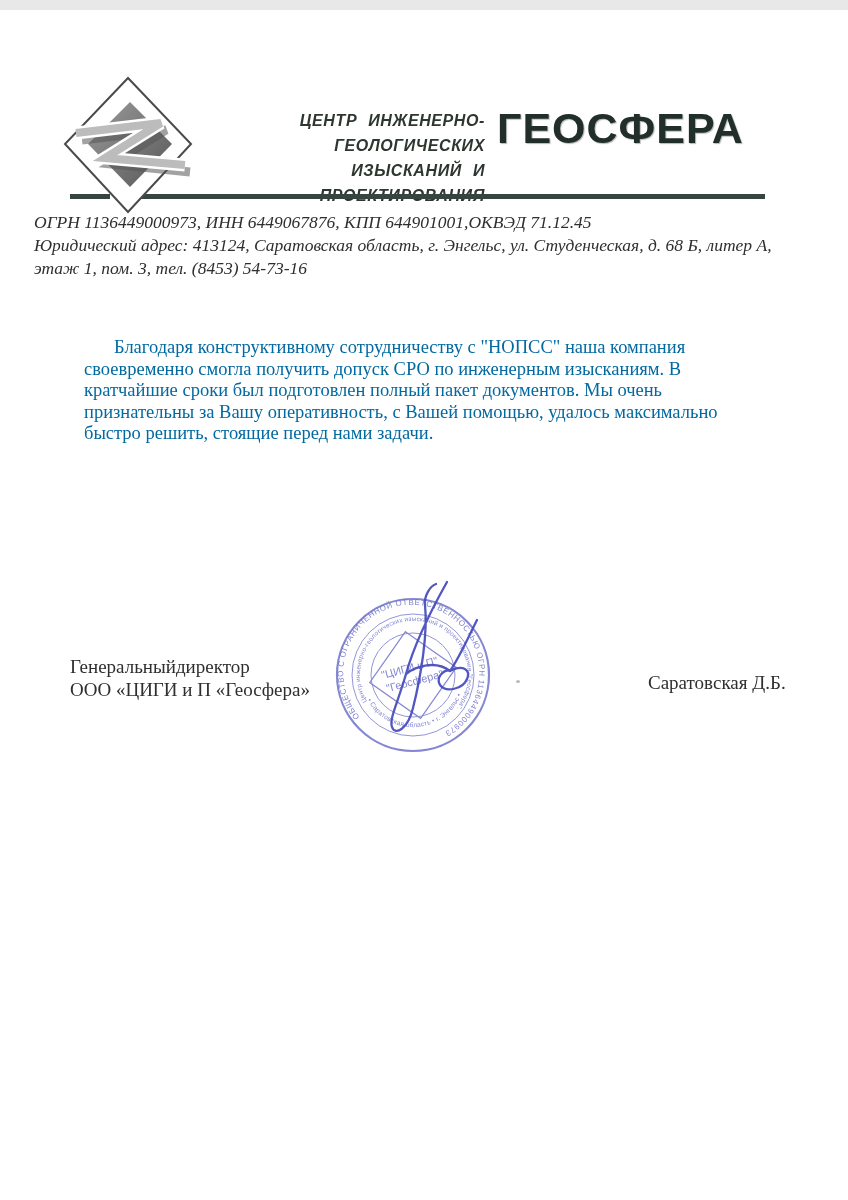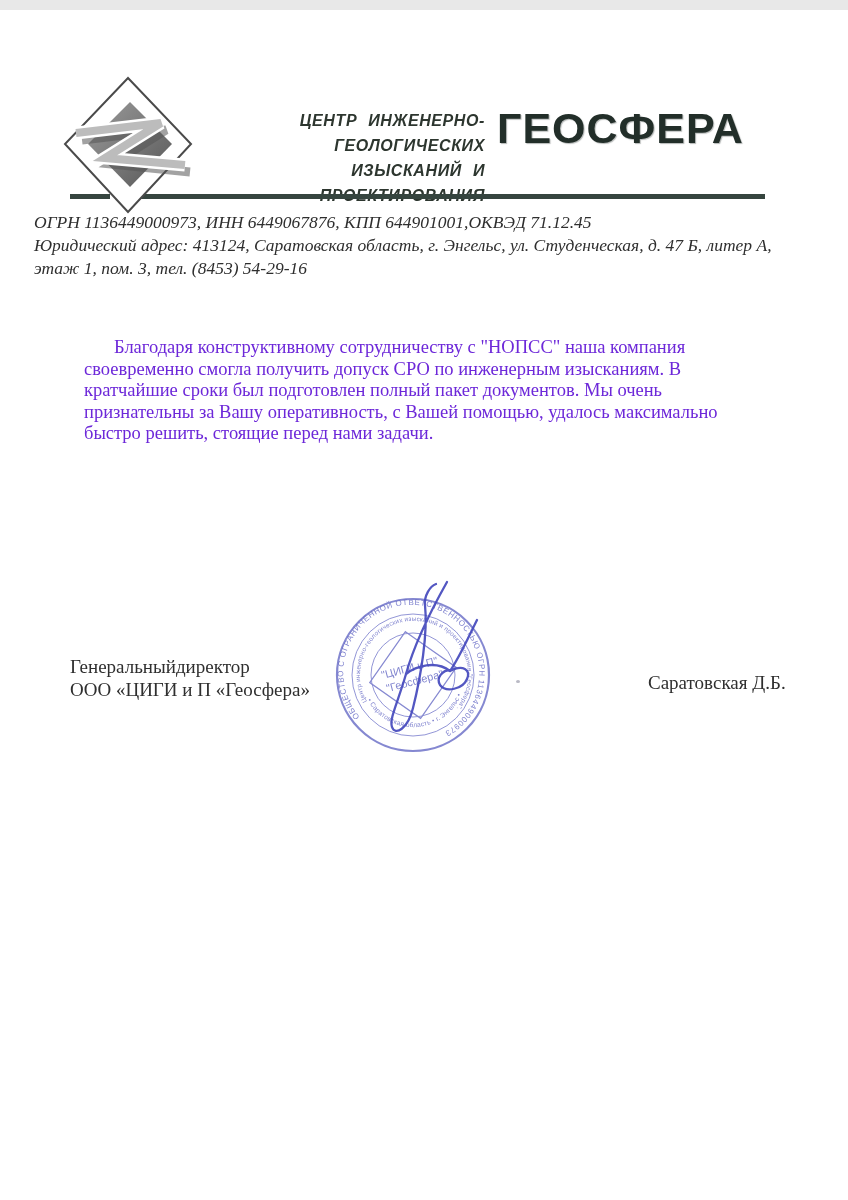--- a/index.html
+++ b/index.html
@@ -43,21 +43,21 @@
     position: absolute; left: 34px; top: 201px; width: 780px;
     text-align: left;
     font-style: italic;
     font-size: 17.5px; line-height: 23px;
     color: #2e2e2e;
   }
   
   .letter-body {
     position: absolute; left: 84px; top: 327px; width: 634px;
     font-size: 18.5px; line-height: 21.6px;
-    color: #6d28d9;
+    color: #0369a1;
     text-align: left;
   }
   .letter-body p { text-indent: 30px; margin: 0; }
   
   .sign-left {
     position: absolute; left: 70px; top: 645px; width: 320px;
     font-size: 19px; line-height: 23px; color: #2f2f2f;
   }
   .sign-right {
     position: absolute; left: 648px; top: 662px; width: 180px;
@@ -104,22 +104,22 @@
     <div>ЦЕНТР ИНЖЕНЕРНО-ГЕОЛОГИЧЕСКИХ</div>
     <div>ИЗЫСКАНИЙ И ПРОЕКТИРОВАНИЯ</div>
   </div>
   <div class="brand">ГЕОСФЕРА</div>
 
   <div class="rule rule-left"></div>
   <div class="rule rule-main"></div>
 
   <div class="requisites">
     <div>ОГРН 1136449000973, ИНН 6449067876, КПП 644901001,ОКВЭД 71.12.45</div>
-    <div>Юридический адрес: 413124, Саратовская область, г. Энгельс, ул. Студенческая, д. 47 Б, литер А,</div>
-    <div>этаж 1, пом. 3, тел. (8453) 54-29-16</div>
+    <div>Юридический адрес: 413124, Саратовская область, г. Энгельс, ул. Студенческая, д. 68 Б, литер А,</div>
+    <div>этаж 1, пом. 3, тел. (8453) 54-73-16</div>
   </div>
 
   <div class="letter-body">
     <p>Благодаря конструктивному сотрудничеству с "НОПСС" наша компания своевременно смогла получить допуск СРО по инженерным изысканиям.  В кратчайшие сроки был подготовлен полный пакет документов. Мы очень признательны за Вашу оперативность, с Вашей помощью, удалось максимально быстро решить, стоящие перед нами задачи.</p>
   </div>
 
   <div class="sign-left">
     <div>Генеральныйдиректор</div>
     <div>ООО «ЦИГИ и П «Геосфера»</div>
   </div>

